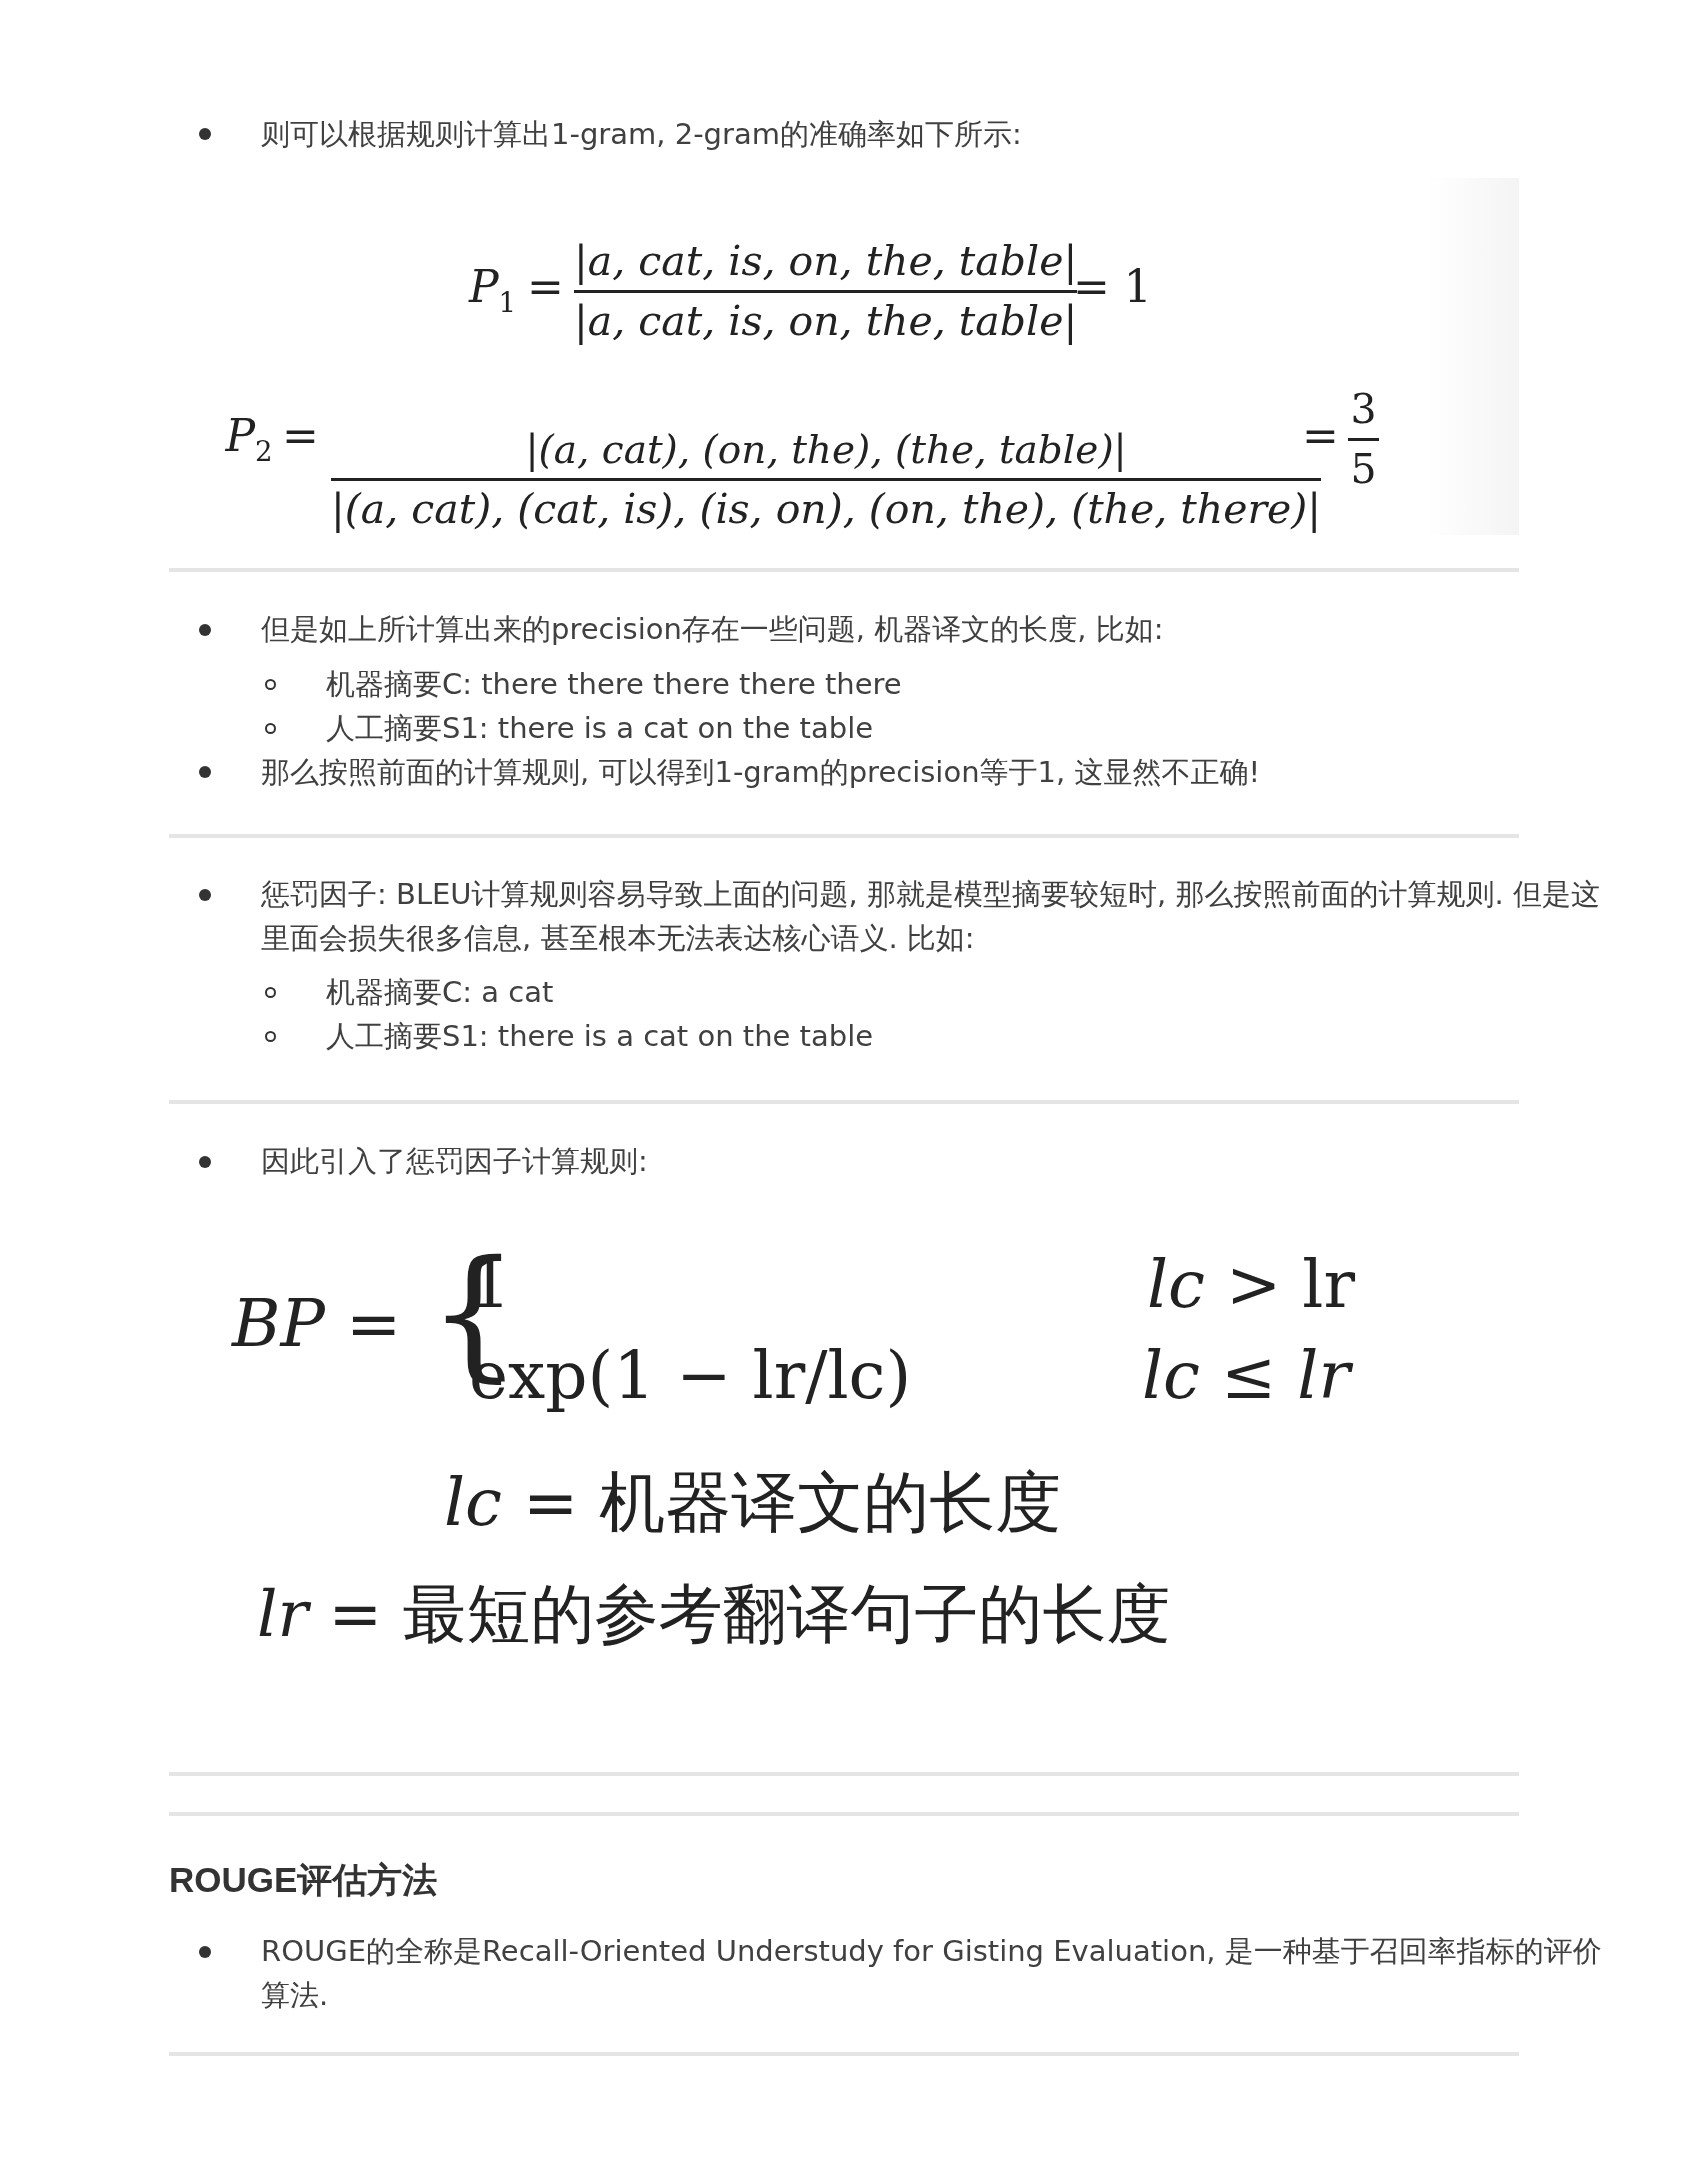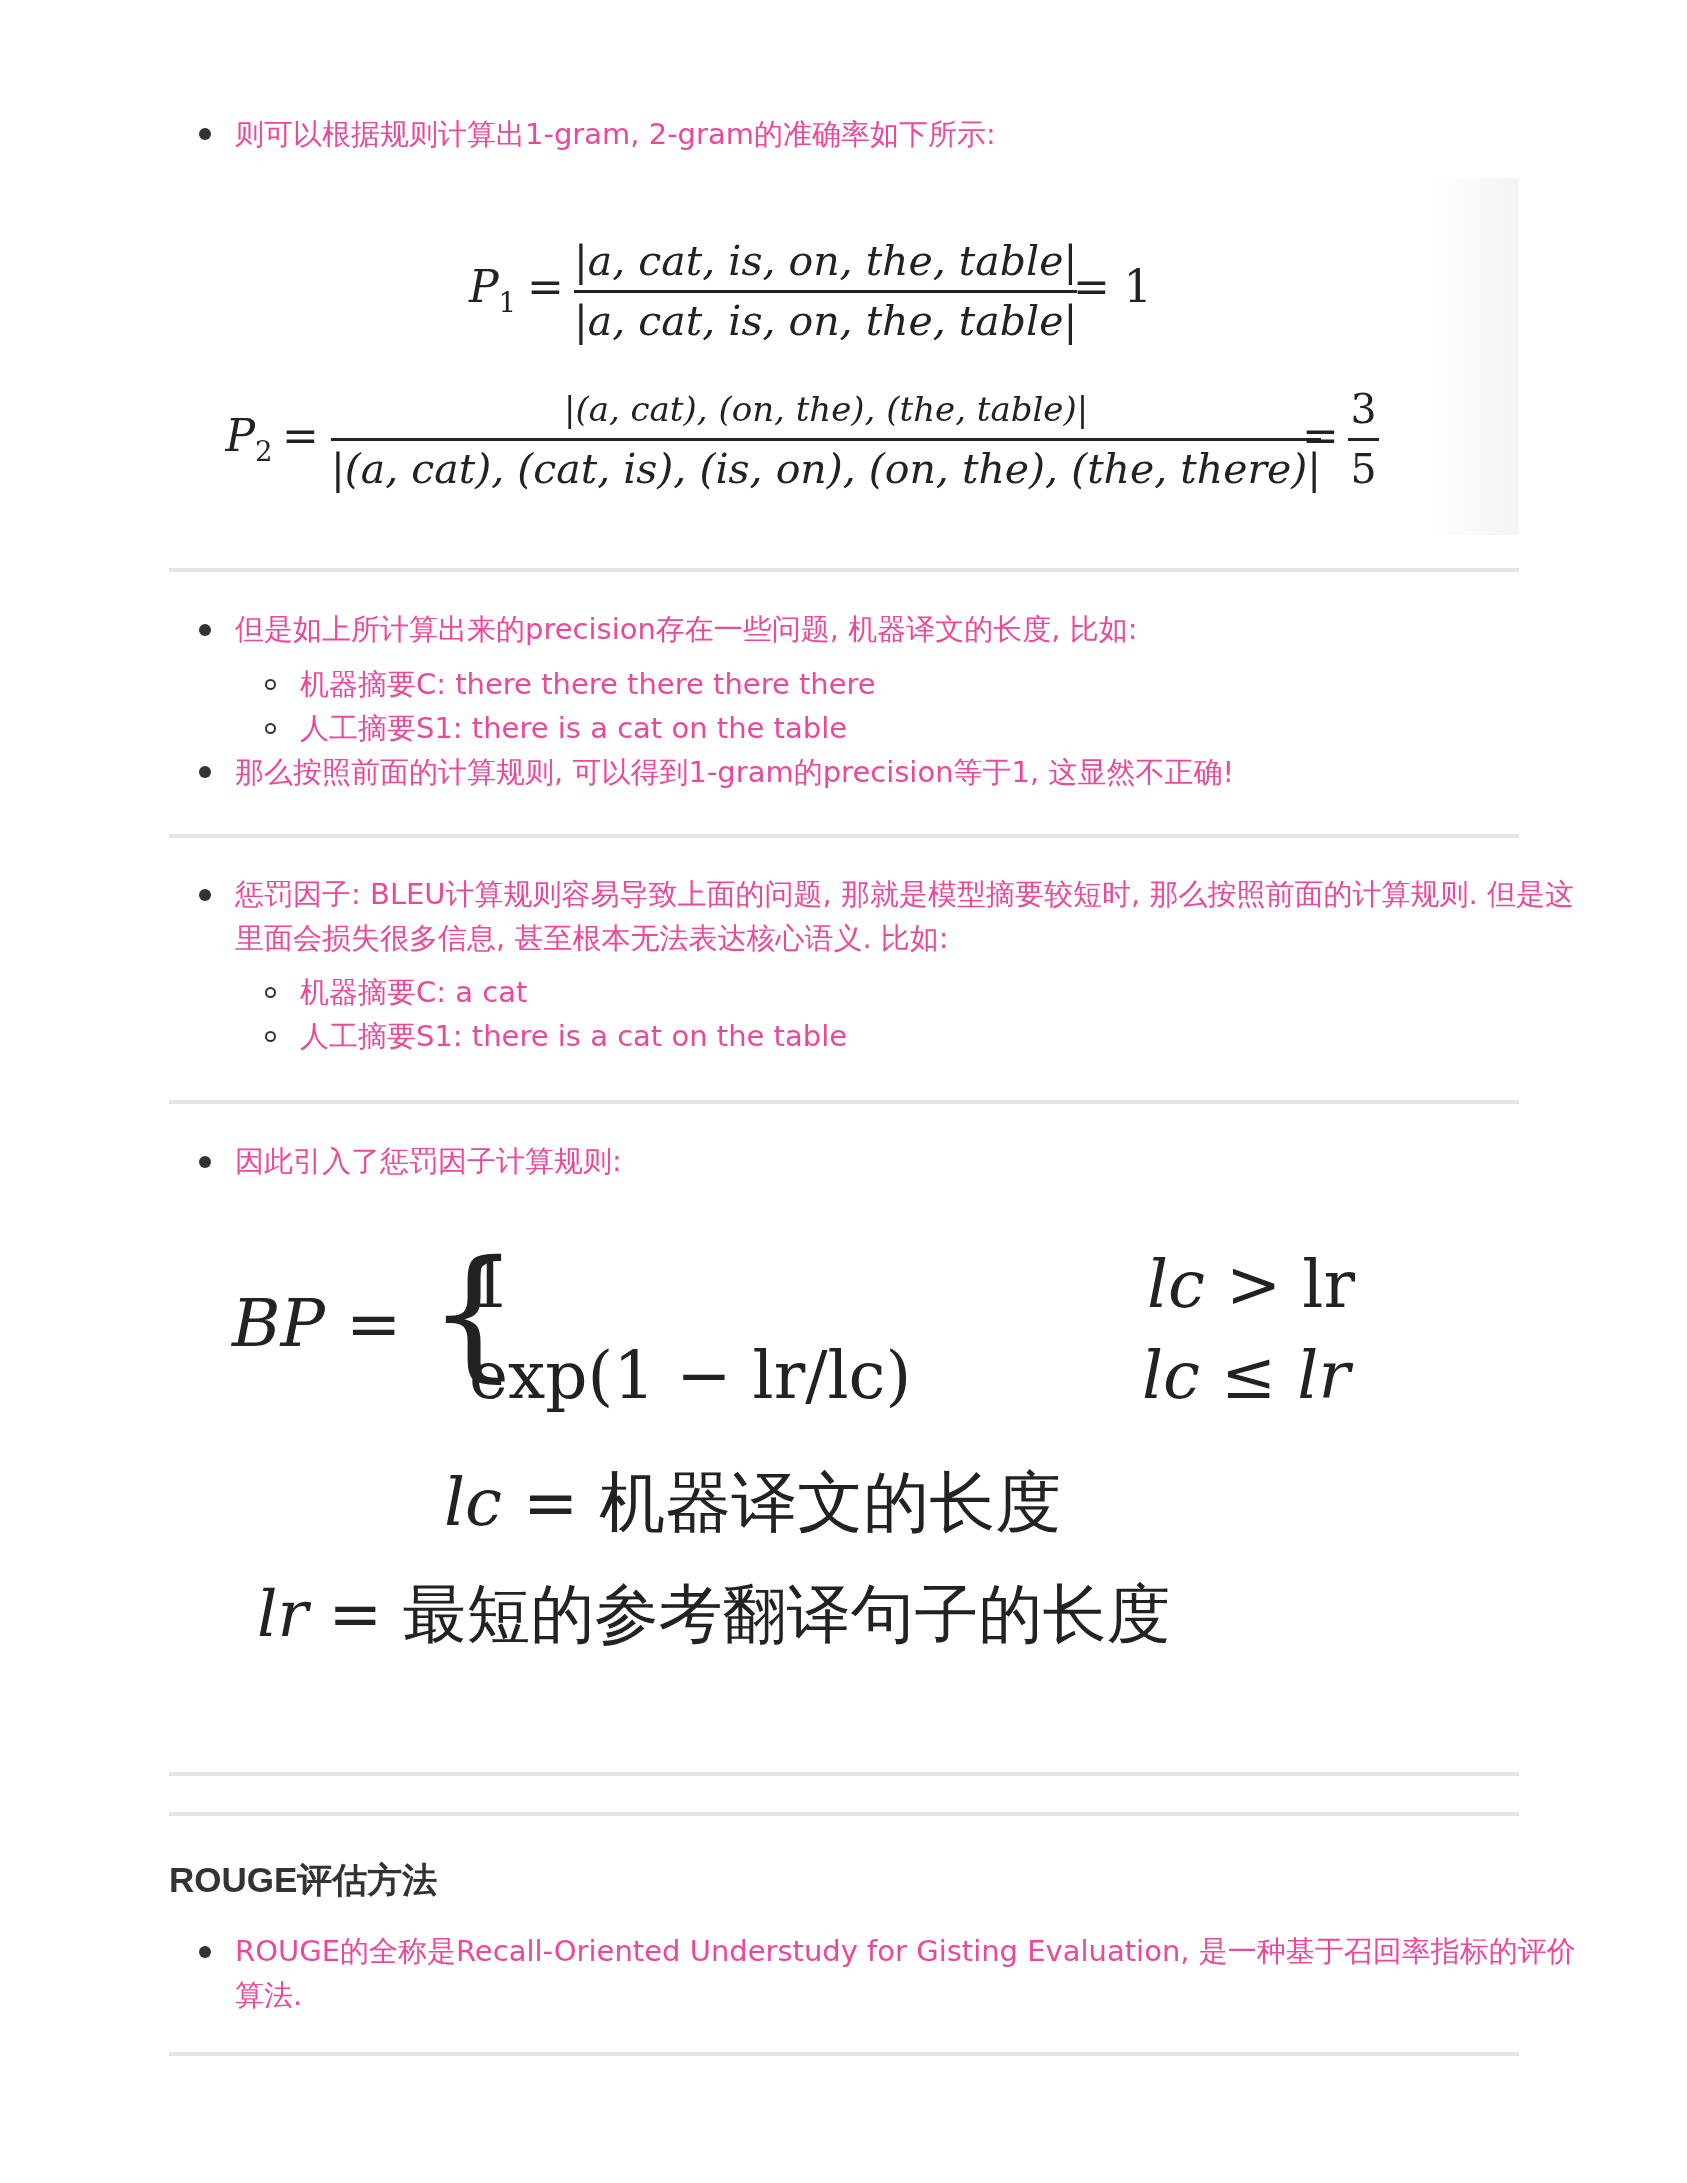--- a/index.html
+++ b/index.html
@@ -1,19 +1,19 @@
 <!DOCTYPE html>
 <html style="font-size:8.8px"><head>
 <meta charset="utf-8">
 <style>
   html, body { margin:0; padding:0; background:#ffffff; }
   body { width:1687px; height:2183px; position:relative; overflow:hidden;
          font-family:"DejaVu Sans","Liberation Sans",sans-serif; color:#333333; }
   .abs { position:absolute; }
-  .txt { font-size:29px; line-height:43px; white-space:nowrap; color:#ec4899; }
+  .txt { font-size:29px; line-height:43px; white-space:nowrap; color:#404040;margin-left:26px; }
   .bullet-dot { position:absolute; width:12px; height:12px; border-radius:50%; background:#333333; }
   .bullet-ring { position:absolute; width:11px; height:11px; border-radius:50%; border:2.2px solid #333333; box-sizing:border-box; }
   .sep { position:absolute; left:169px; width:1350px; height:4.4px; background:#e5e5e5; }
   .formula-box { position:absolute; background:linear-gradient(90deg,#ffffff 0%,#ffffff 93%,#f4f4f4 100%); }
   .math { font-family:"DejaVu Serif","Liberation Serif",serif; font-style:italic; color:#222222; position:absolute; white-space:nowrap; }
   .math .up { font-style:normal; }
   .frac { position:absolute; display:flex; flex-direction:column; align-items:center; }
   .frac .num, .frac .den { white-space:nowrap; }
   .frac .bar { height:3.3px; background:#222222; width:100%; }
   .heading { font-family:"Liberation Sans","DejaVu Sans",sans-serif; font-weight:bold; font-size:35px; color:#333333; white-space:nowrap; }
@@ -35,21 +35,21 @@
     <div class="bar"></div>
     <div class="den math" style="position:static;font-size:41px;line-height:57px;">|a, cat, is, on, the, table|</div>
   </div>
   <div class="math up" style="left:863px;top:83px;font-size:44px;font-style:normal;">= 1</div>
 
   <div class="math" style="left:15.4px;top:232px;font-size:44px;">
     <span>P</span><sub style="font-size:27.6px;font-style:normal;">2</sub>
   </div>
   <div class="math up" style="left:72px;top:232px;font-size:44px;font-style:normal;">=</div>
   <div class="frac" style="left:121px;top:203px;">
-    <div class="num math" style="position:static;font-size:34px;line-height:57px;">|(a, cat), (on, the), (the, table)|</div>
+    <div class="num math" style="position:static;font-size:39px;line-height:57px;margin-top:40px;">|(a, cat), (on, the), (the, table)|</div>
     <div class="bar"></div>
     <div class="den math" style="position:static;font-size:41px;line-height:57px;">|(a, cat), (cat, is), (is, on), (on, the), (the, there)|</div>
   </div>
   <div class="math up" style="left:1092px;top:232px;font-size:44px;font-style:normal;">=</div>
   <div class="frac" style="left:1138px;top:203px;width:31px;">
     <div class="num math up" style="position:static;font-size:41px;line-height:57px;font-style:normal;">3</div>
     <div class="bar"></div>
     <div class="den math up" style="position:static;font-size:41px;line-height:57px;font-style:normal;">5</div>
   </div>
 </div>

